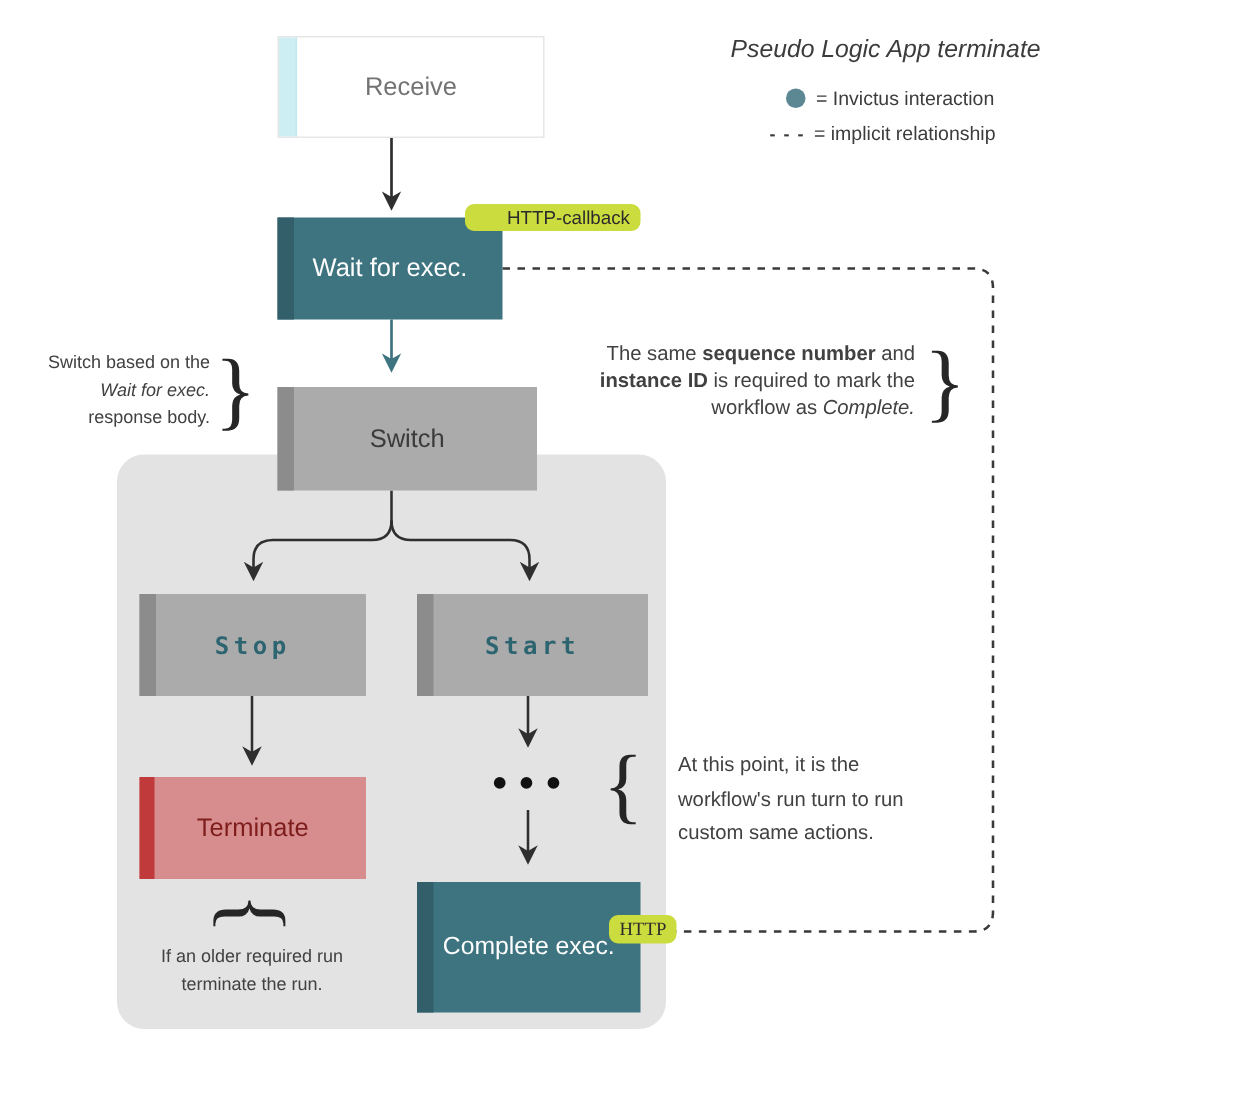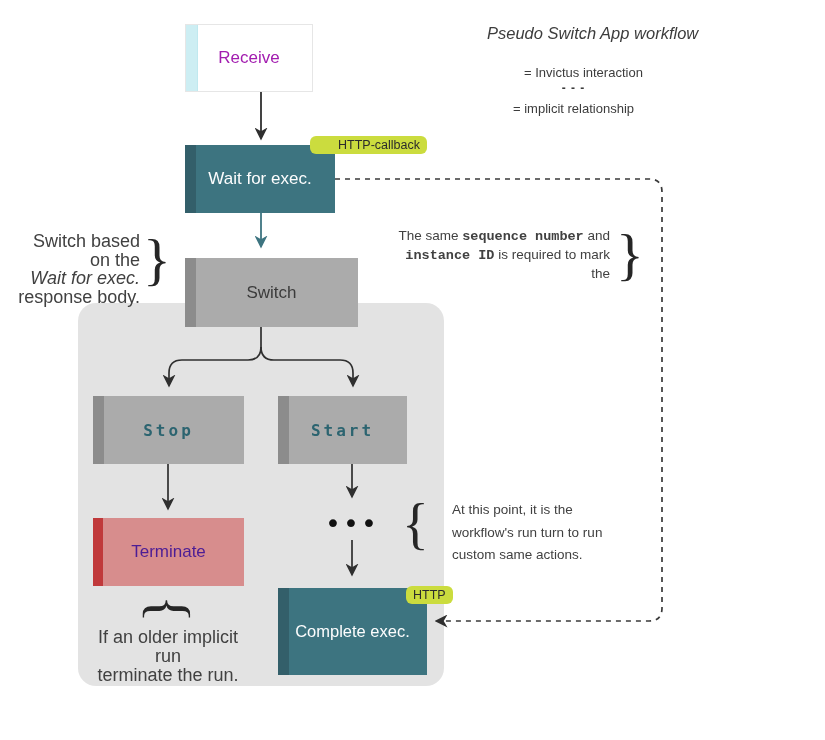--- a/index.html
+++ b/index.html
@@ -17,70 +17,70 @@
   }
 
   
   .box {
     position:absolute; display:flex; align-items:center; justify-content:center;
     font-size:17px; z-index:3;
   }
   .box .stripe { position:absolute; left:0; top:0; bottom:0; }
   .box .lbl { position:relative; z-index:1; }
 
-  .node-receive { left:185px; top:24px; width:128px; height:68px;
-    background:#ffffff; border:1px solid #e6e6e6; color:#a21caf; }
+  .node-receive { left:185px; top:24px; width:178px; height:68px;
+    background:#ffffff; border:1px solid #e6e6e6; color:#737373; }
   .node-receive .stripe { width:12px; background:#cdeef3; border-right:1px solid #c0e9ef; }
 
   .node-wait { left:185px; top:145px; width:150px; height:68px; background:#3d7480; color:#fdfdfd; }
   .node-wait .stripe { width:11px; background:#335f6a; }
 
   .node-switch { left:185px; top:258px; width:173px; height:69px; background:#ababab; color:#3b3b3b; }
   .node-switch .stripe { width:11px; background:#8c8c8c; }
 
   .node-stop  { left:93px;  top:396px; width:151px; height:68px; background:#ababab; }
-  .node-start { left:278px; top:396px; width:129px; height:68px; background:#ababab; }
+  .node-start { left:278px; top:396px; width:154px; height:68px; background:#ababab; }
   .mono-lbl { font-family:"DejaVu Sans Mono", monospace; font-weight:bold;
     font-size:16px; letter-spacing:3px; color:#2c6470; }
 
-  .node-terminate { left:93px; top:518px; width:151px; height:68px; background:#d78d8d; color:#4c1d95; }
+  .node-terminate { left:93px; top:518px; width:151px; height:68px; background:#d78d8d; color:#7f1d1d; }
   .node-terminate .stripe { width:10px; background:#c0393b; }
 
   .node-complete { left:278px; top:588px; width:149px; height:87px; background:#3d7480; color:#fdfdfd; font-size:16.5px; }
   .node-complete .stripe { width:11px; background:#335f6a; }
 
   
   .tag {
     position:absolute; background:#cbdc3e; color:#2b2b2b; font-size:12.5px;
     padding:2px 7px; border-radius:6px; z-index:4; white-space:nowrap;
   }
   .tag-callback { left:310px; top:136px;padding-left:28px; }
-  .tag-http { left:406px; top:586px; }
+  .tag-http { left:406px; top:610px;font-family:Liberation Serif, serif; }
 
   
   .dots {
     position:absolute; left:332px; top:506px; width:40px; height:34px;
     display:flex; align-items:center; justify-content:center; z-index:3;
     font-size:27px; letter-spacing:2px; color:#111111; font-family:"DejaVu Sans", sans-serif;
   }
 
   
   .legend-title {
     position:absolute; left:487px; top:24px; font-size:16.5px; font-style:italic;
     color:#3c3c3c; z-index:3;
   }
-  .legend-row { position:absolute; display:flex; align-items:center; z-index:3; font-size:13px; color:#3c3c3c;flex-direction:column; }
+  .legend-row { position:absolute; display:flex; align-items:center; z-index:3; font-size:13px; color:#3c3c3c; }
   .legend-row-1 { left:524px; top:58px; height:15px; gap:7px; }
   .legend-row-2 { left:513px; top:81px; height:15px; gap:6px; }
   .legend-circle { width:13px; height:13px; border-radius:50%; background:#5b8893; }
   .legend-dashes { font-weight:bold; letter-spacing:1px; color:#3c3c3c; font-size:12px; }
 
   
-  .note { position:absolute; z-index:3; font-size:18px; line-height:18.5px; color:#414141; }
-  .note .b { font-weight:bold;font-family:Liberation Mono, monospace; }
+  .note { position:absolute; z-index:3; font-size:12px; line-height:18.5px; color:#414141; }
+  .note .b { font-weight:bold; }
   .note .i { font-style:italic; }
 
   .note-switch { left:10px; top:232px; width:130px; text-align:right; }
   .note-sequence { left:398px; top:227px; width:212px; text-align:right; font-size:13.5px; line-height:18px; }
   .note-custom { left:452px; top:499px; width:180px; text-align:left; font-size:13.5px; line-height:22.5px; }
   .note-terminate { left:83px; top:628px; width:170px; text-align:center; line-height:19px; }
 
   
   .brace {
     position:absolute; z-index:3; font-family:"Liberation Serif", serif;
@@ -154,51 +154,52 @@
   </div>
 
   <div class="dots">•••</div>
 
   <div class="box node-complete">
     <span class="stripe"></span>
     <span class="lbl">Complete exec.</span>
   </div>
   <div class="tag tag-http">HTTP</div>
 
-  <div class="legend-title">Pseudo Switch App workflow</div>
+  <div class="legend-title">Pseudo Logic App terminate</div>
   <div class="legend-row legend-row-1">
     <span class="legend-circle"></span>
     <span>= Invictus interaction</span>
   </div>
   <div class="legend-row legend-row-2">
     <span class="legend-dashes">- - -</span>
     <span>= implicit relationship</span>
   </div>
 
   <div class="note note-switch">
     <div>Switch based on the</div>
     <div class="i">Wait for exec.</div>
     <div>response body.</div>
   </div>
   <div class="brace brace-switch">}</div>
 
   <div class="note note-sequence">
     <div><span>The same </span><span class="b">sequence number</span><span> and</span></div>
     <div><span class="b">instance ID</span><span> is required to mark the</span></div>
+    <div><span>workflow as </span><span class="i">Complete.</span></div>
   </div>
   <div class="brace brace-sequence">}</div>
 
   <div class="brace brace-custom">{</div>
   <div class="note note-custom">
     <div>At this point, it is the</div>
     <div>workflow's run turn to run</div>
     <div>custom same actions.</div>
   </div>
 
   <div class="brace brace-up">
     <span>{</span>
   </div>
   <div class="note note-terminate">
-    <div>If an older implicit run</div>
+    <div>If an older required run</div>
     <div>terminate the run.</div>
   </div>
 
 </div>
 
 </body></html>

